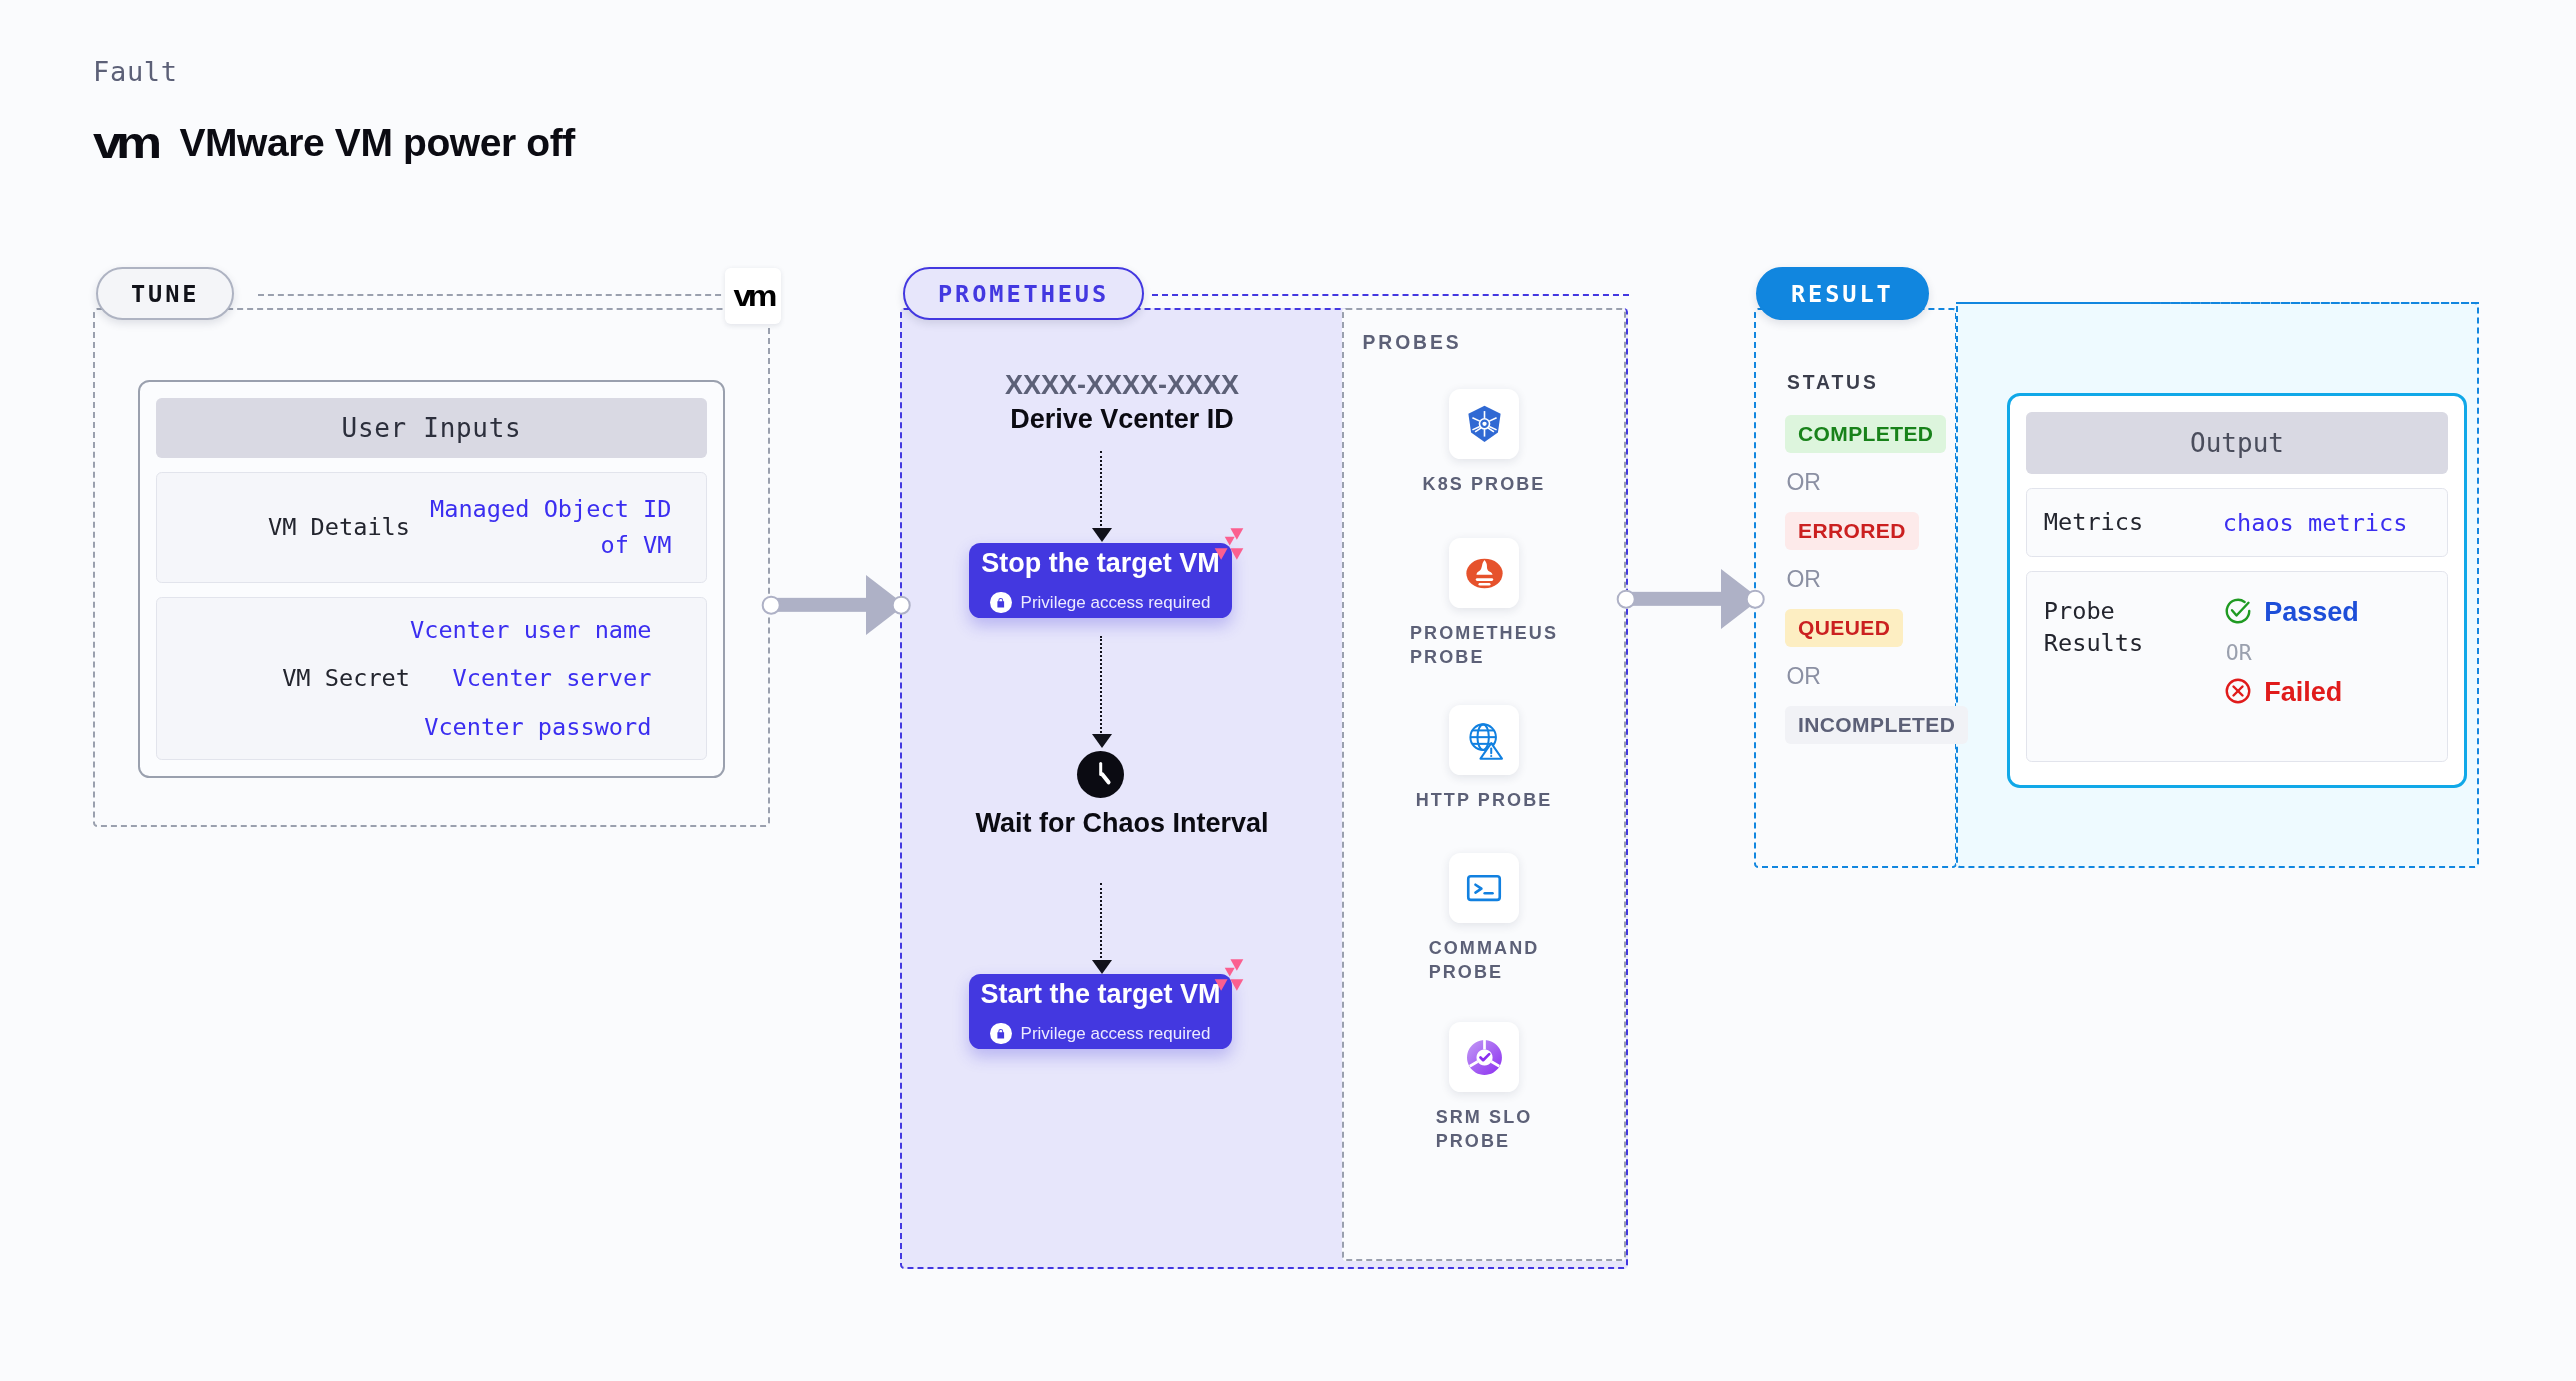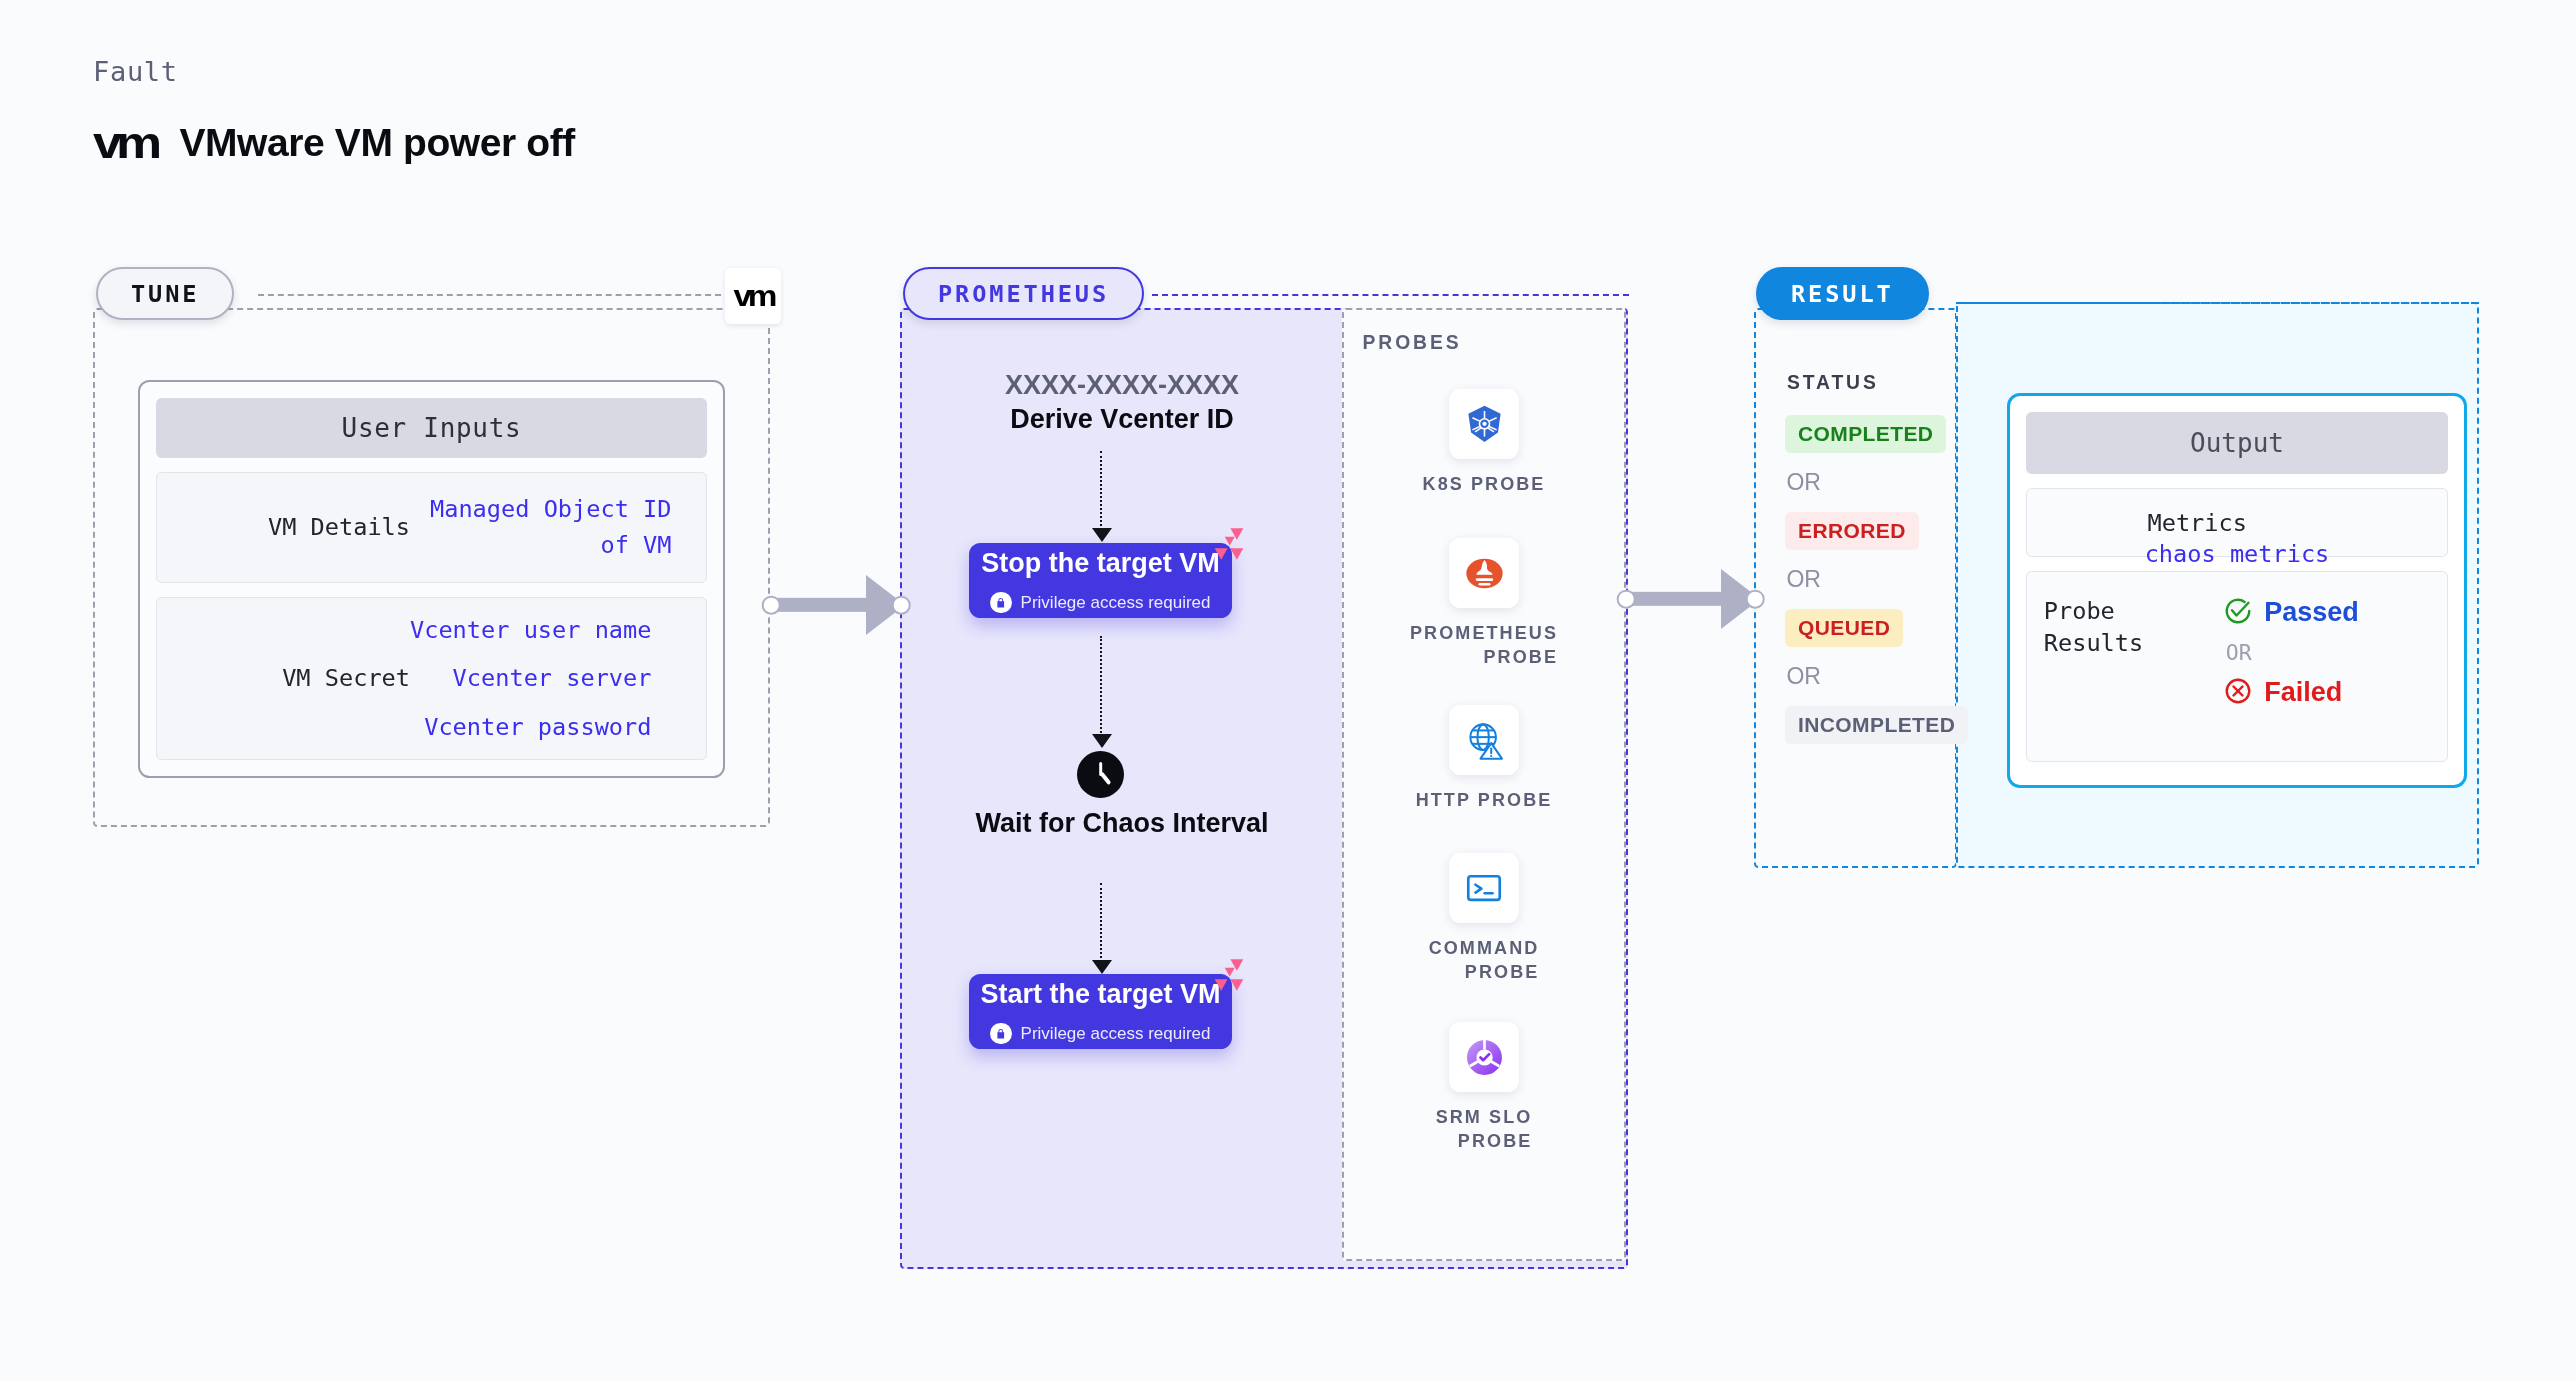--- a/index.html
+++ b/index.html
@@ -193,21 +193,21 @@
     position: absolute; left: 0; right: 0;
     display: flex; flex-direction: column; align-items: center; gap: 13px;
   }
   .probe-tile {
     width: 70px; height: 70px; background: #ffffff; border-radius: 11.5px;
     display: flex; align-items: center; justify-content: center;
     box-shadow: 0 2.9px 10px rgba(30,35,70,0.10);
   }
   .probe-label {
     font-family: "Liberation Sans", sans-serif; font-weight: bold;
-    font-size: 18px; color: #5c6077; letter-spacing: 2.1px; text-align: right;
+    font-size: 18px; color: #5c6077; letter-spacing: 2.1px; text-align: left;
     line-height: 1.35; white-space: pre-line;
   }
 
   
   .status-title {
     position: absolute;
     font-family: "Liberation Sans", sans-serif; font-weight: bold;
     font-size: 19.3px; color: #3b3e4c; letter-spacing: 2.9px;
   }
   .status-col { position: absolute; display: flex; flex-direction: column; gap: 0; }
@@ -469,21 +469,21 @@
     <span class="status-badge" style="background:#fdeaea; color:#cb2020;">ERRORED</span>
     <span class="or-text">OR</span>
     <span class="status-badge" style="background:#fdeec2; color:#cb2020;">QUEUED</span>
     <span class="or-text">OR</span>
     <span class="status-badge" style="background:#f1f2f6; color:#5c6077;">INCOMPLETED</span>
   </div>
 
   <div class="output-card" style="left:1987px; top:393px; width:460px; height:395px;margin-left:20px;">
     <div class="out-header">Output</div>
 
-    <div class="out-block" style="height:69px;flex-direction:column;">
+    <div class="out-block" style="height:69px;">
       <div class="out-key">Metrics</div>
       <div class="out-val">chaos metrics</div>
     </div>
 
     <div class="out-block" style="height:191px; align-items:flex-start; padding-top:24px;">
       <div class="out-key" style="white-space:pre-line;">Probe
 Results</div>
       <div class="pr-list">
         <div class="pr-row">
           <span>

